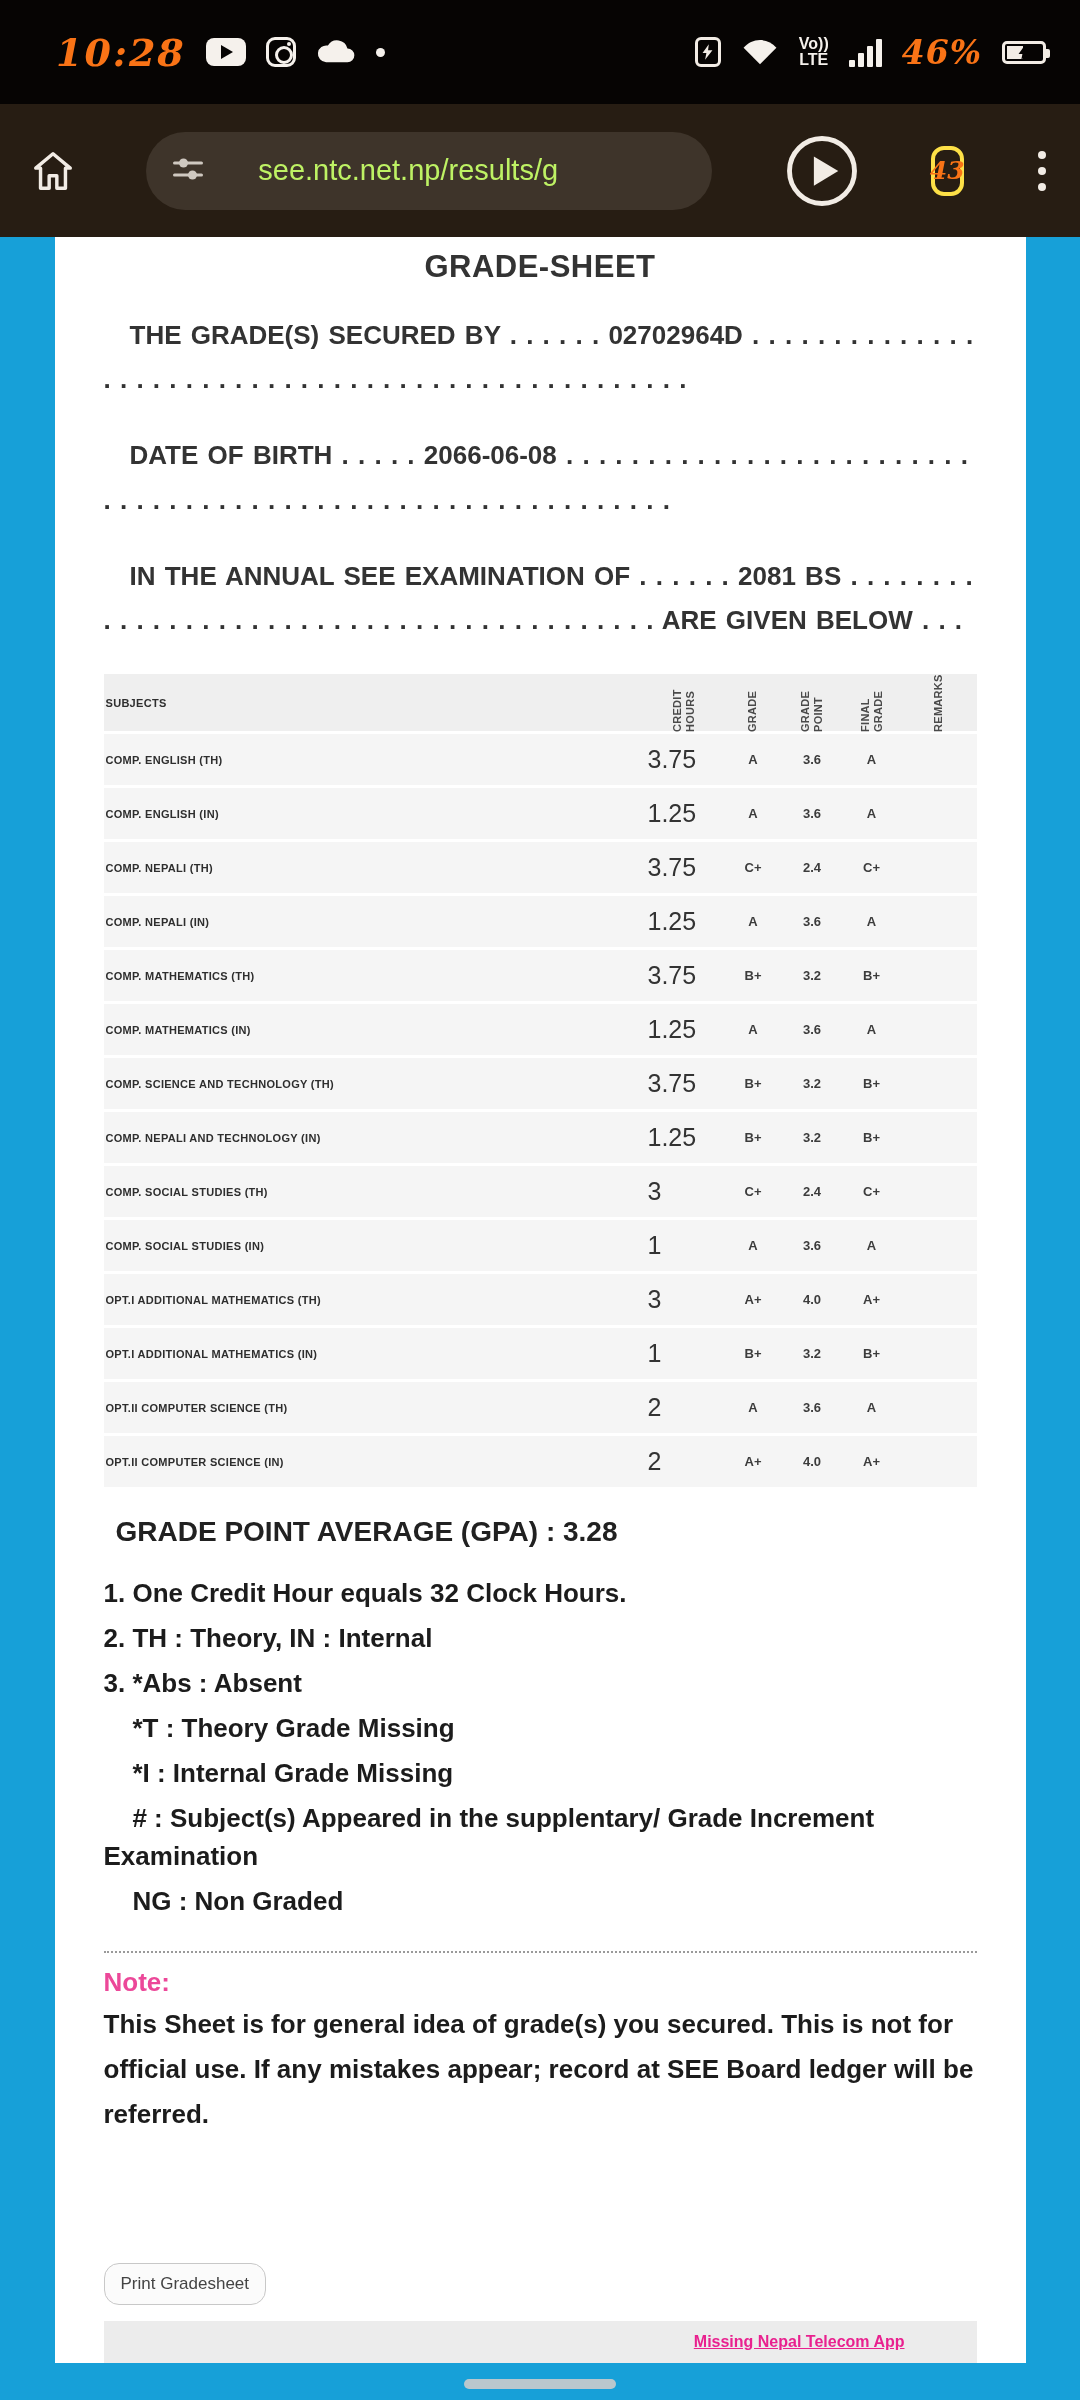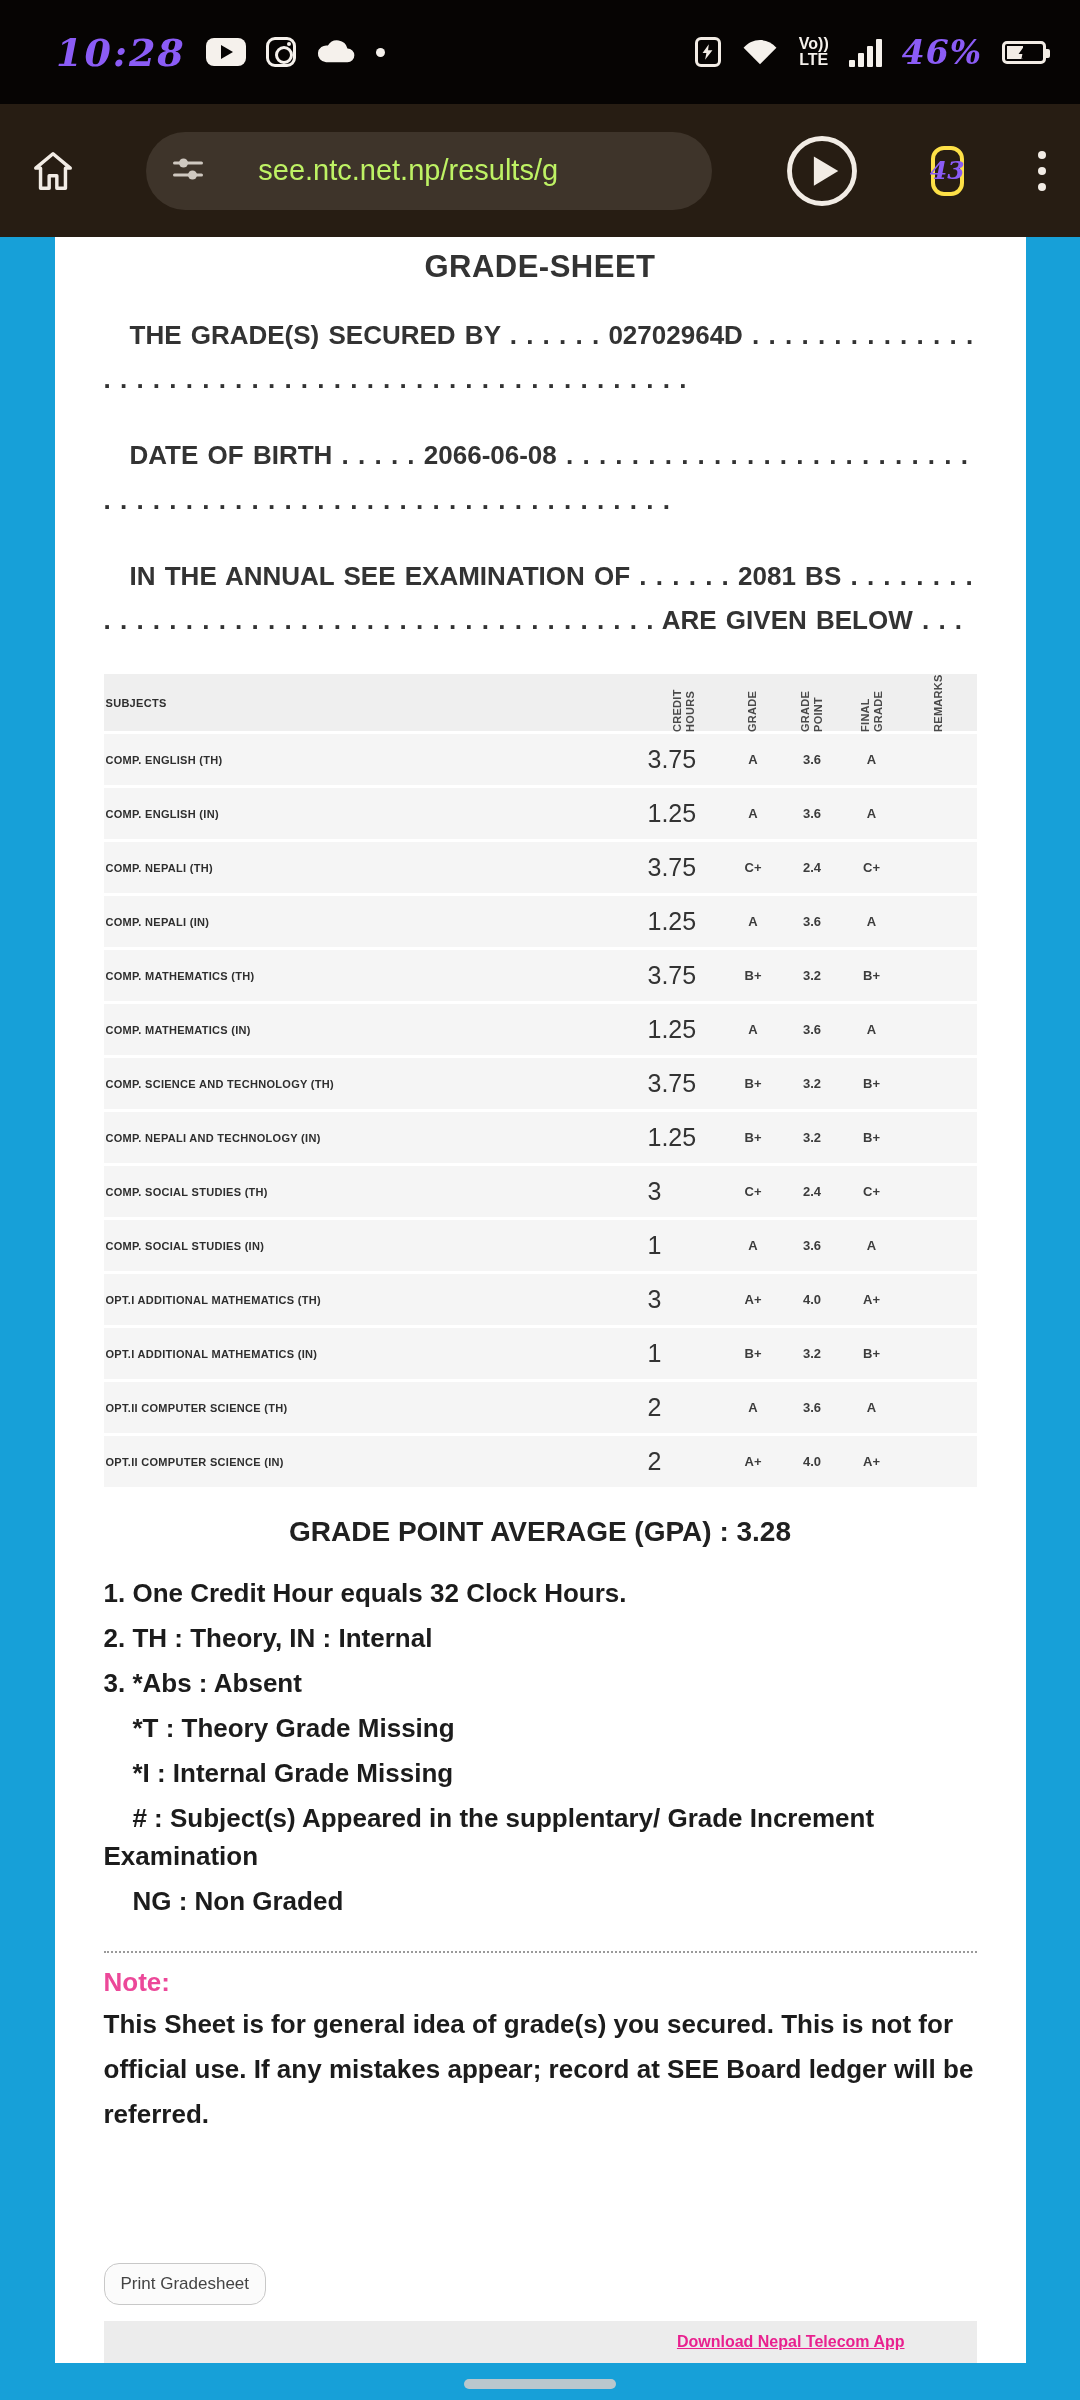--- a/index.html
+++ b/index.html
@@ -4,21 +4,21 @@
 <style>
   * { margin:0; padding:0; box-sizing:border-box; }
   html,body { width:1080px; height:2400px; overflow:hidden; background:#000; }
   body { font-family:"Liberation Sans", sans-serif; }
   .screen { width:1080px; height:2400px; display:flex; flex-direction:column; }
 
   
   .status-bar { height:104px; background:#060403; display:flex; align-items:center;
     justify-content:space-between; padding:0 34px 0 56px; flex:0 0 auto; }
   .sb-left, .sb-right { display:flex; align-items:center; gap:20px; }
-  .fancy-num { font-family:"DejaVu Serif", serif; font-style:italic; font-weight:700; color:#8b5cf6; }
+  .fancy-num { font-family:"DejaVu Serif", serif; font-style:italic; font-weight:700; color:#f97316; }
   .sb-time { font-size:38px; letter-spacing:2px; }
   .sb-pct { font-size:33px; letter-spacing:1px; }
   .yt-icon { width:40px; height:28px; background:#f5f1ec; border-radius:8px; position:relative; }
   .yt-icon::after { content:""; position:absolute; left:15px; top:7px; border-left:12px solid #060403;
     border-top:7px solid transparent; border-bottom:7px solid transparent; }
   .ig-icon { width:30px; height:30px; border:3px solid #f5f1ec; border-radius:9px; position:relative; }
   .ig-icon::before { content:""; position:absolute; left:6px; top:6px; width:12px; height:12px;
     border:3px solid #f5f1ec; border-radius:50%; }
   .ig-icon::after { content:""; position:absolute; right:2px; top:2px; width:4px; height:4px;
     background:#f5f1ec; border-radius:50%; }
@@ -66,21 +66,21 @@
   .c.sub { font-size:11px; font-weight:700; color:#2e2e2e; letter-spacing:0.3px; padding-left:2px; }
   .head-sub { font-size:12px; color:#454545; }
   .c.credit { font-size:25px; color:#333; padding-left:4px; }
   .c.grade { font-size:13px; font-weight:700; color:#3c3c3c; justify-content:center; }
   .rotcell { position:relative; }
   .rotcell .rot { position:absolute; left:50%; top:50%;
     transform:translate(-50%,-50%) rotate(-90deg);
     width:58px; font-size:11px; font-weight:700; color:#4a4a4a; line-height:1.2;
     letter-spacing:0.3px; text-align:left; }
 
-  .gpa { font-size:28px; font-weight:700; color:#212121; text-align:center; margin:26px 0; }
+  .gpa { font-size:28px; font-weight:700; color:#212121; text-align:left; margin:26px 12px; }
   .note-line { font-size:26px; font-weight:700; color:#1c1c1c; line-height:38px;
     margin:0 0 7px; white-space:pre-wrap; }
   .dotted-rule { border:none; border-top:2px dotted #9a9a9a; margin:24px 0 14px; }
   .note-heading { font-size:26px; font-weight:700; color:#ec4899; margin:0 0 4px; }
   .note-body { font-size:26px; font-weight:700; color:#1c1c1c; line-height:1.72; }
   .print-btn { margin-top:auto; align-self:flex-start; background:#fbfbfb;
     border:1px solid #c8c8c8; border-radius:15px; padding:10px 16px;
     font-family:"Liberation Sans", sans-serif; font-size:17px; color:#444; }
   .footer-strip { height:42px; background:#ececec; margin:16px 0 0;
     display:flex; justify-content:flex-end; align-items:center; padding-right:72px; }
@@ -344,20 +344,20 @@
           <p class="note-line">    NG : Non Graded</p>
         </div>
 
       <hr class="dotted-rule">
       <p class="note-heading">Note:</p>
       <p class="note-body">This Sheet is for general idea of grade(s) you secured. This is not for official use. If any mistakes appear; record at SEE Board ledger will be referred.</p>
 
       <button class="print-btn">Print Gradesheet</button>
 
       <div class="footer-strip">
-        <a class="dl-link" href="#">Download Nepal Telecom App</a>
+        <a class="dl-link" href="#">Missing Nepal Telecom App</a>
       </div>
     </div>
 
     <div class="gesture-pill"></div>
   </div>
 
 </div>
 
 </body></html>

